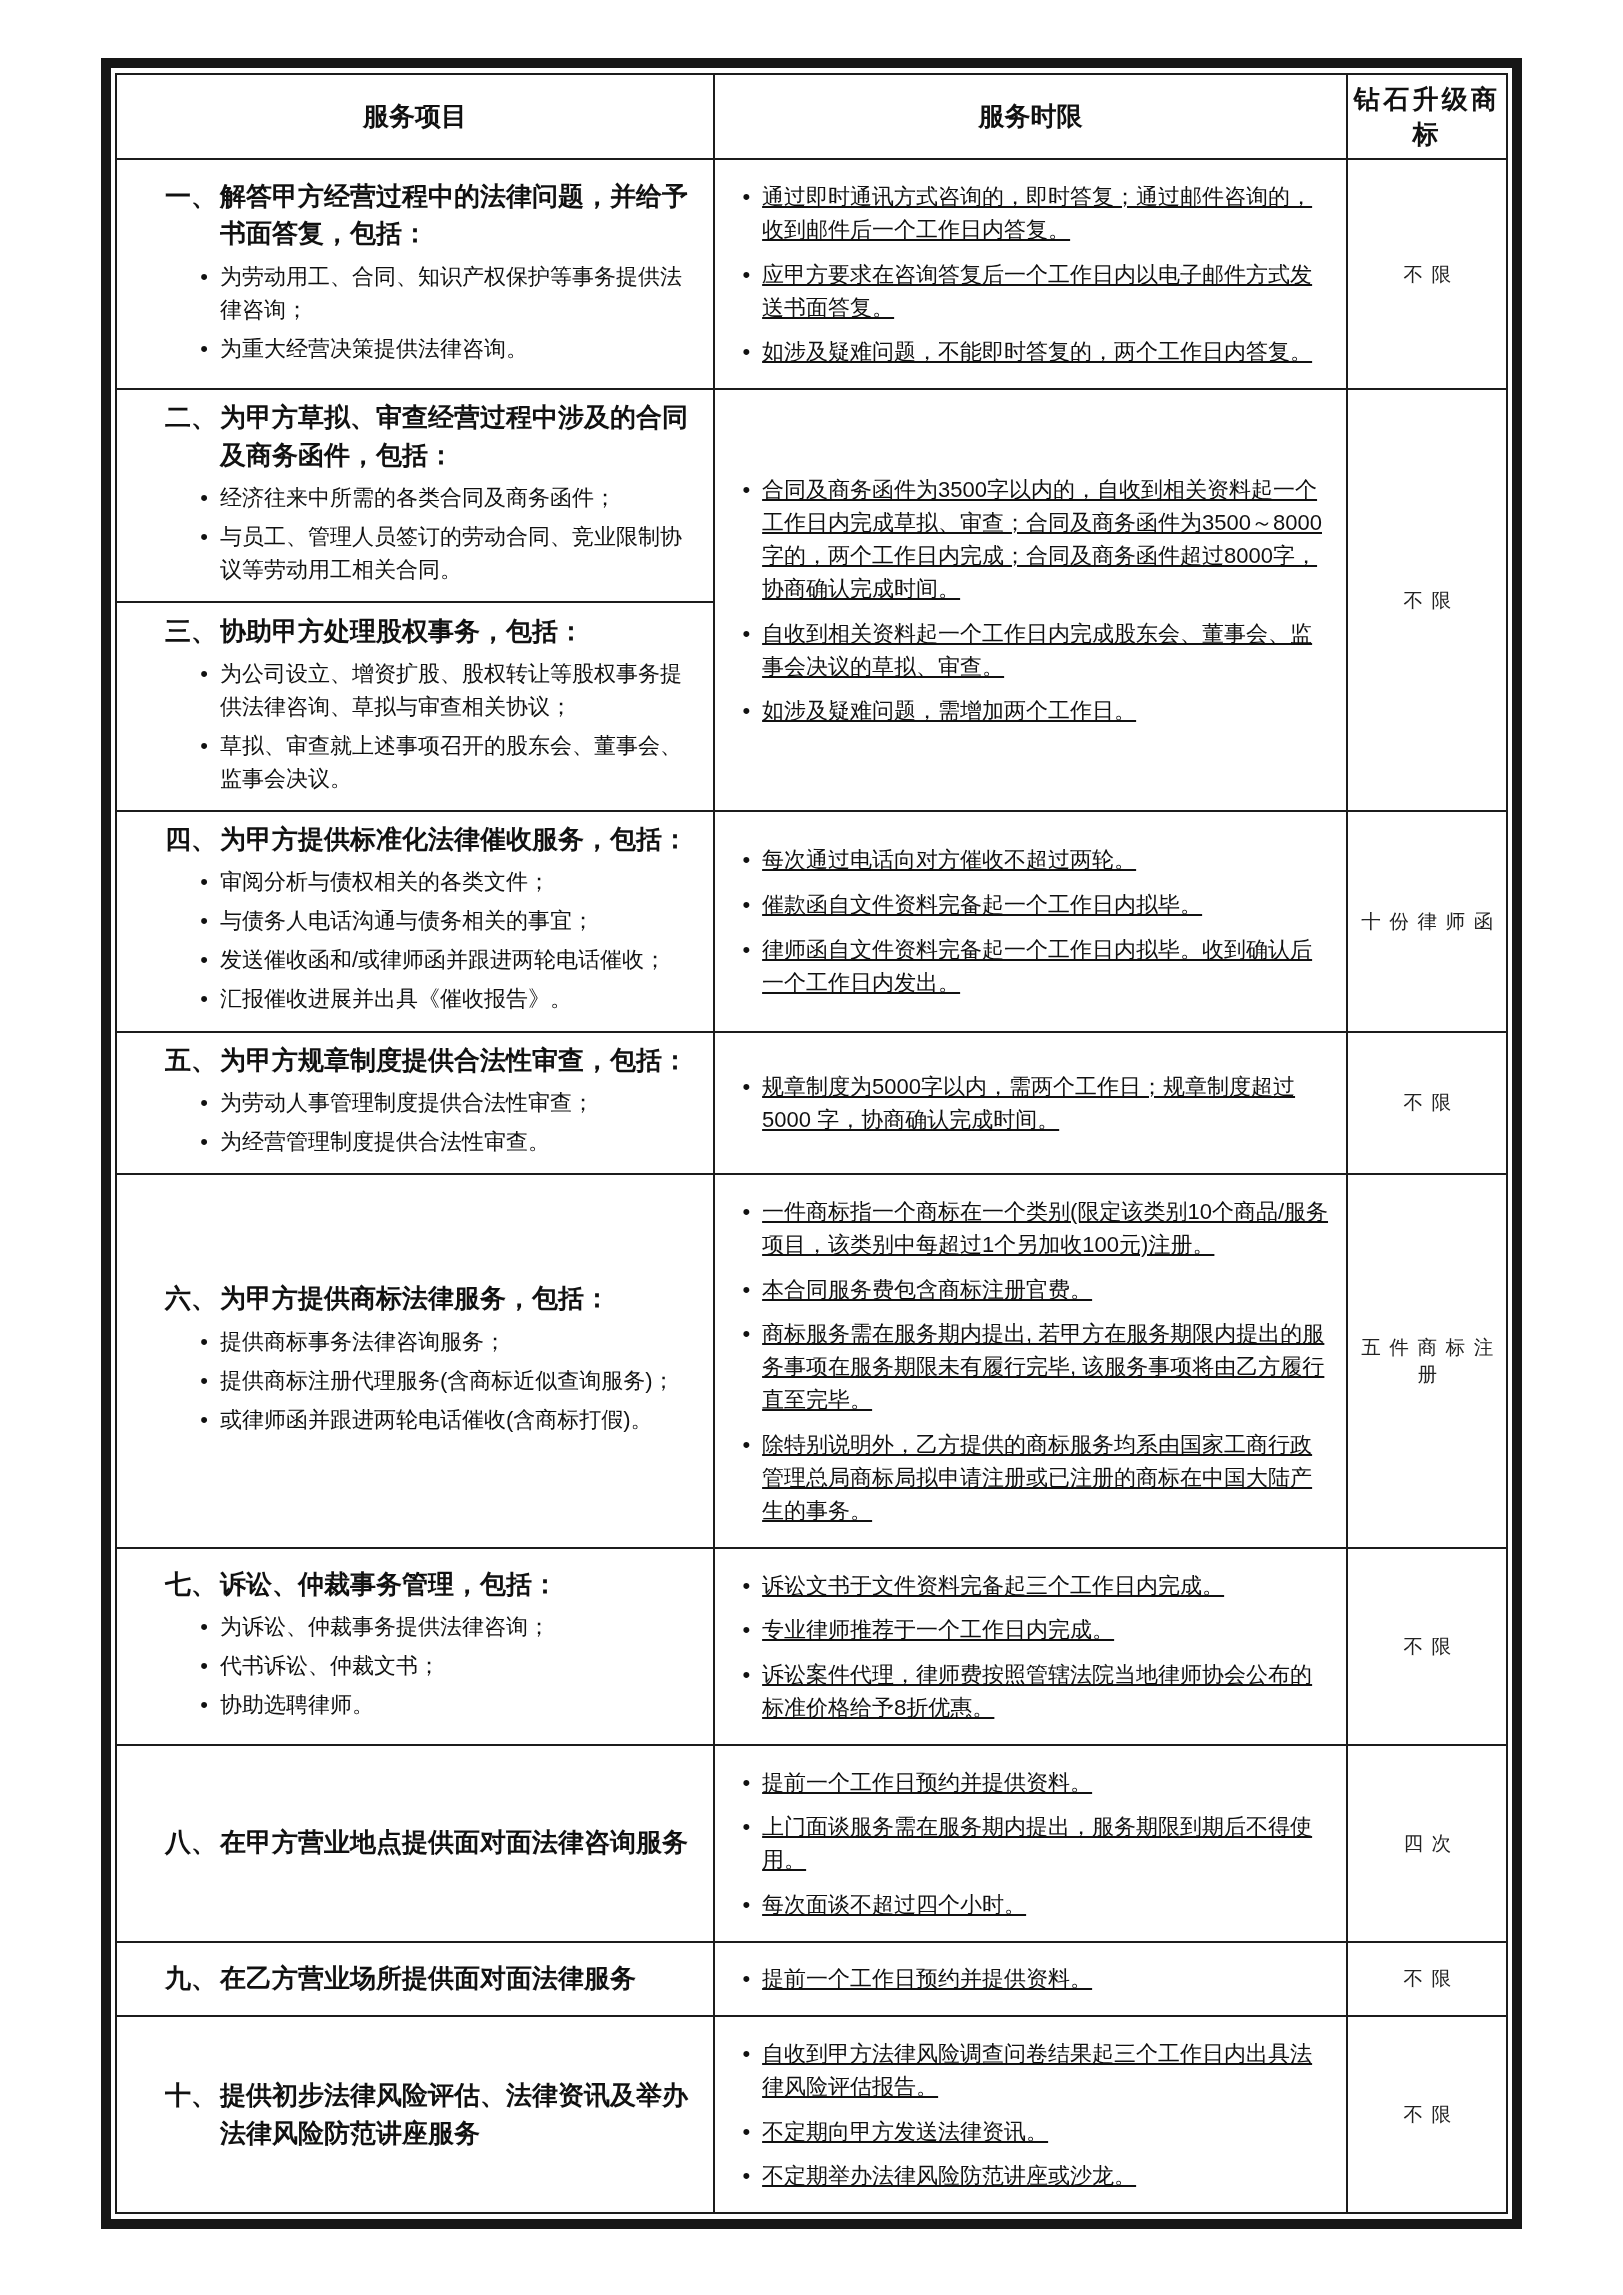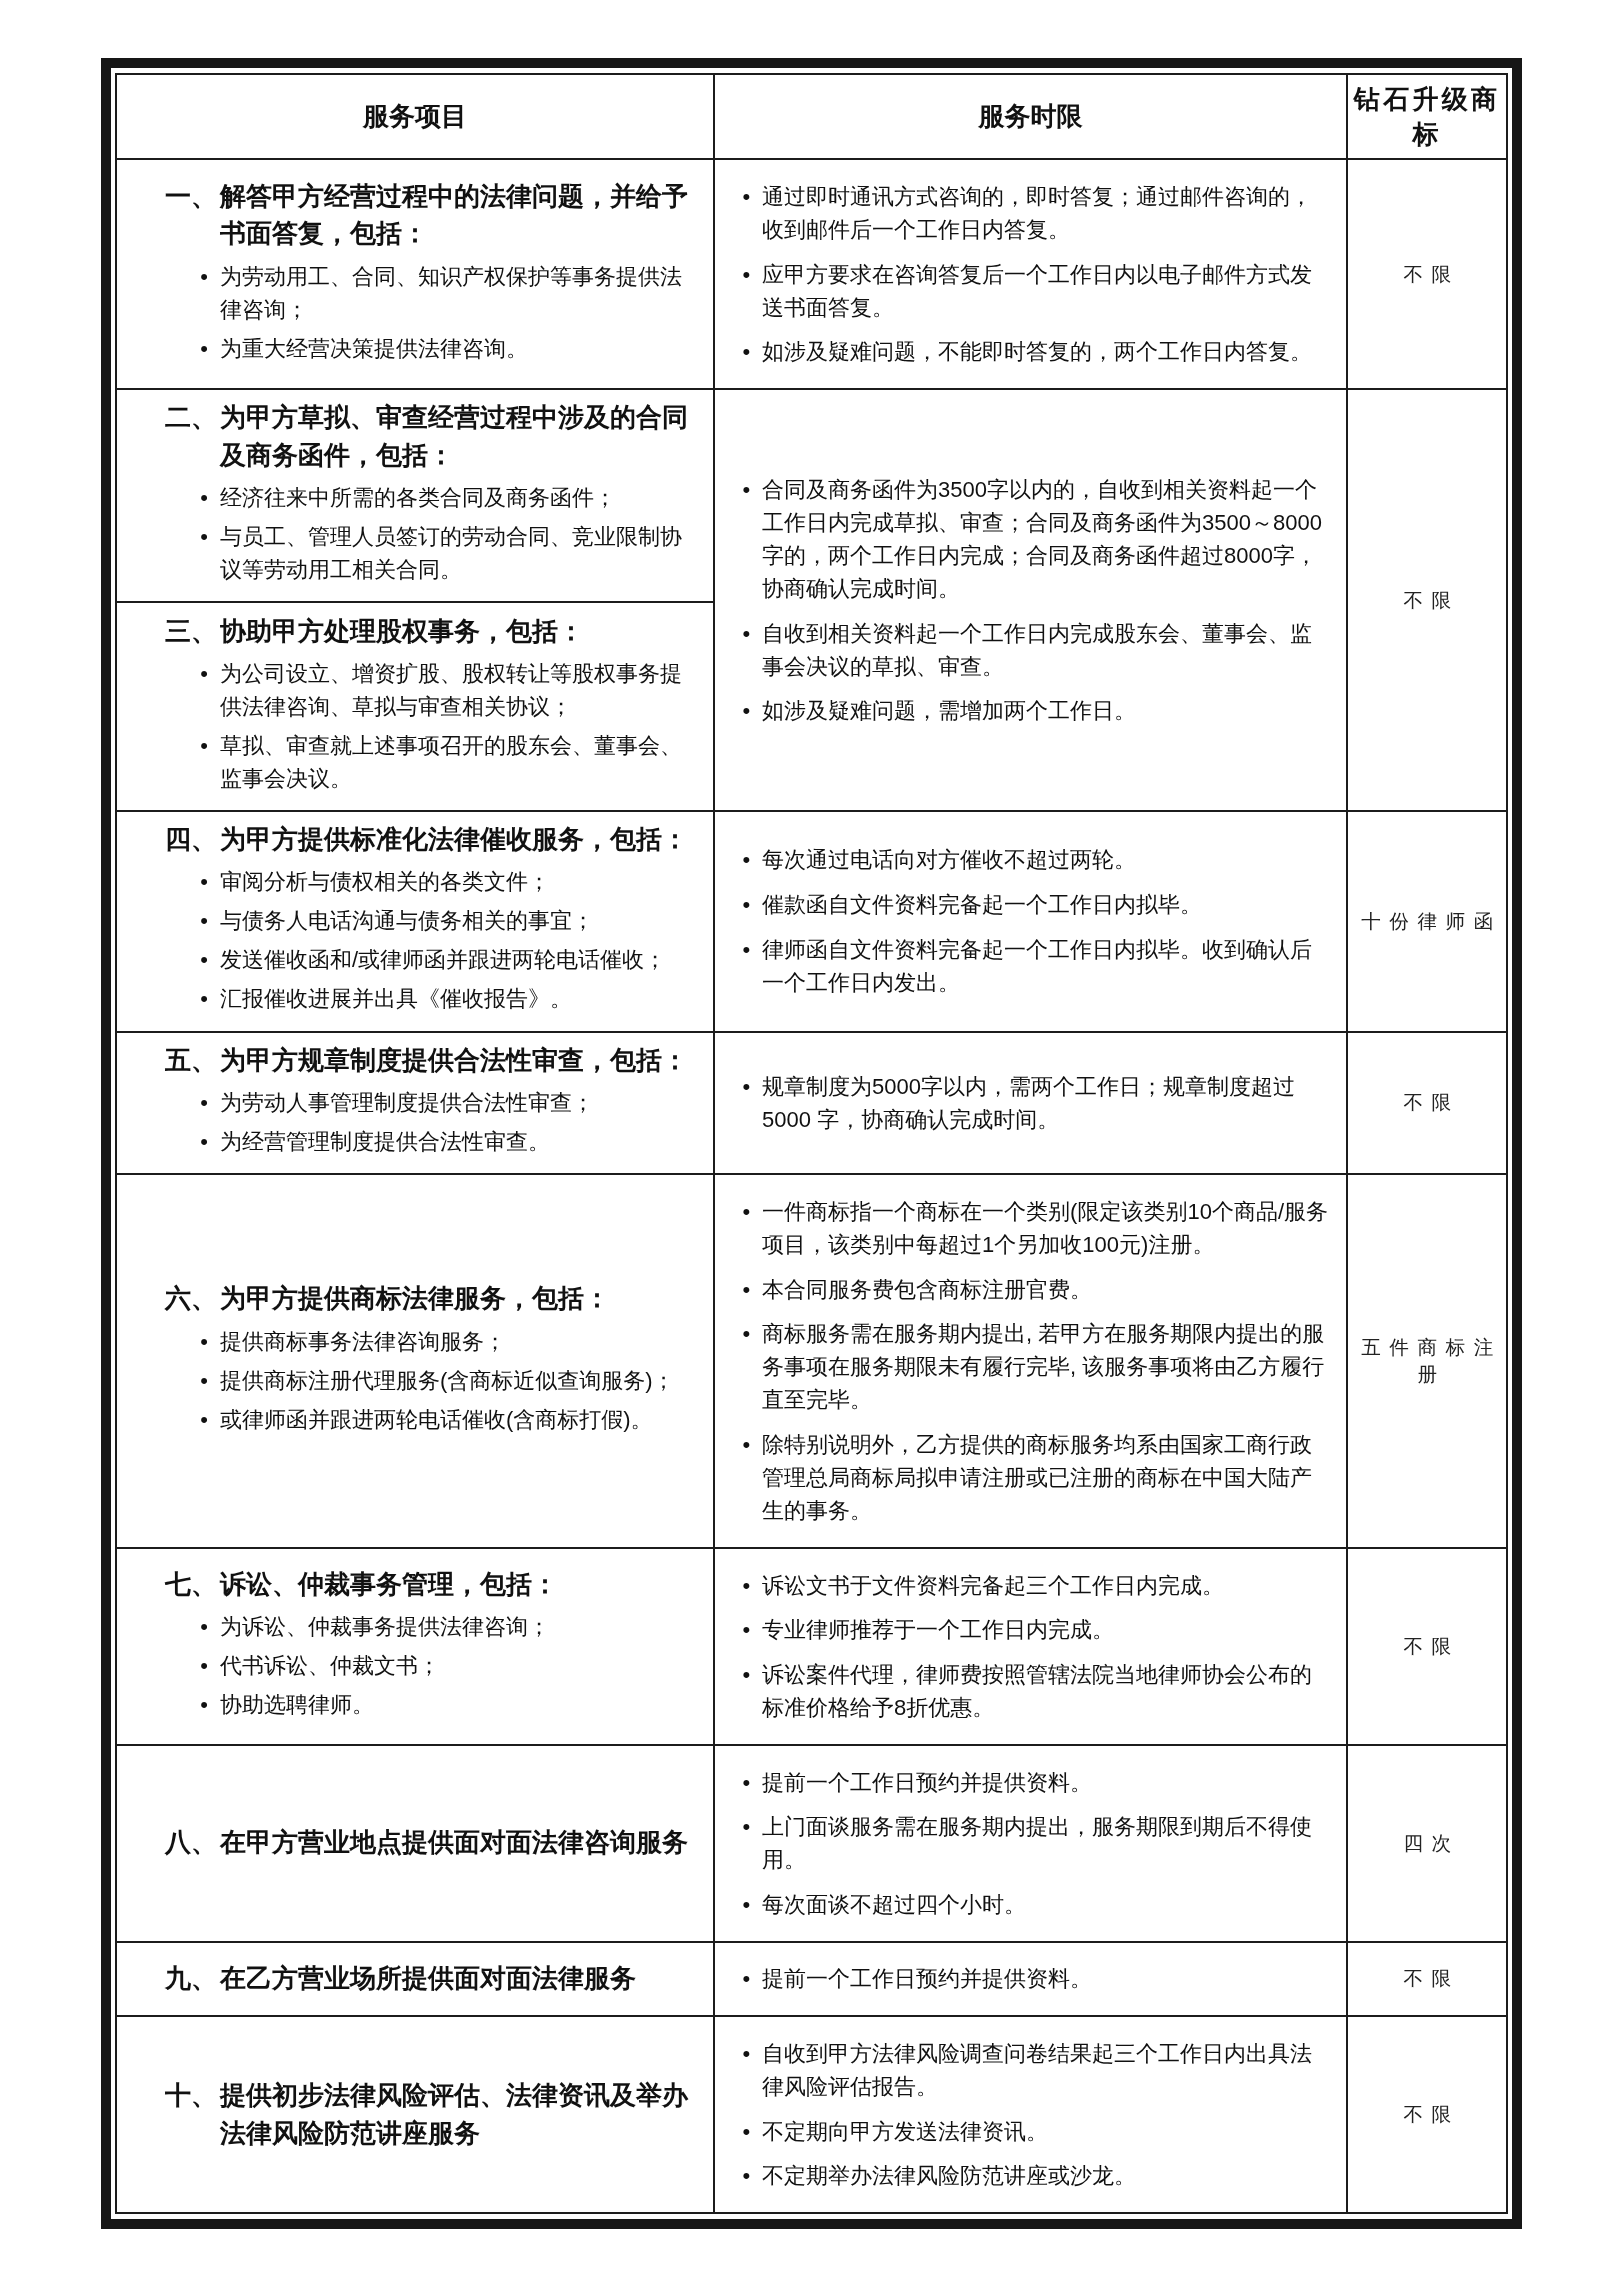--- a/index.html
+++ b/index.html
@@ -78,21 +78,21 @@
   ul.blist li::before {
     content: "\2022";
     position: absolute;
     left: -19.6px;
     top: 0;
   }
   td.time {
     vertical-align: middle;
     padding: 7.9px 17px 7.9px 25px;
   }
-  td.time ul.blist { margin: 0 0 0 22px; }
+  td.time ul.blist { margin: 0 0 0 22px; text-decoration: underline; }
   td.time ul.blist li { margin: 11.8px 0; }
   td.quota {
     text-align: center;
     vertical-align: middle;
     font-size: 19.6px;
     letter-spacing: 8.5px;
     padding-left: 9.8px;
     color: #222;
   }
 </style>

